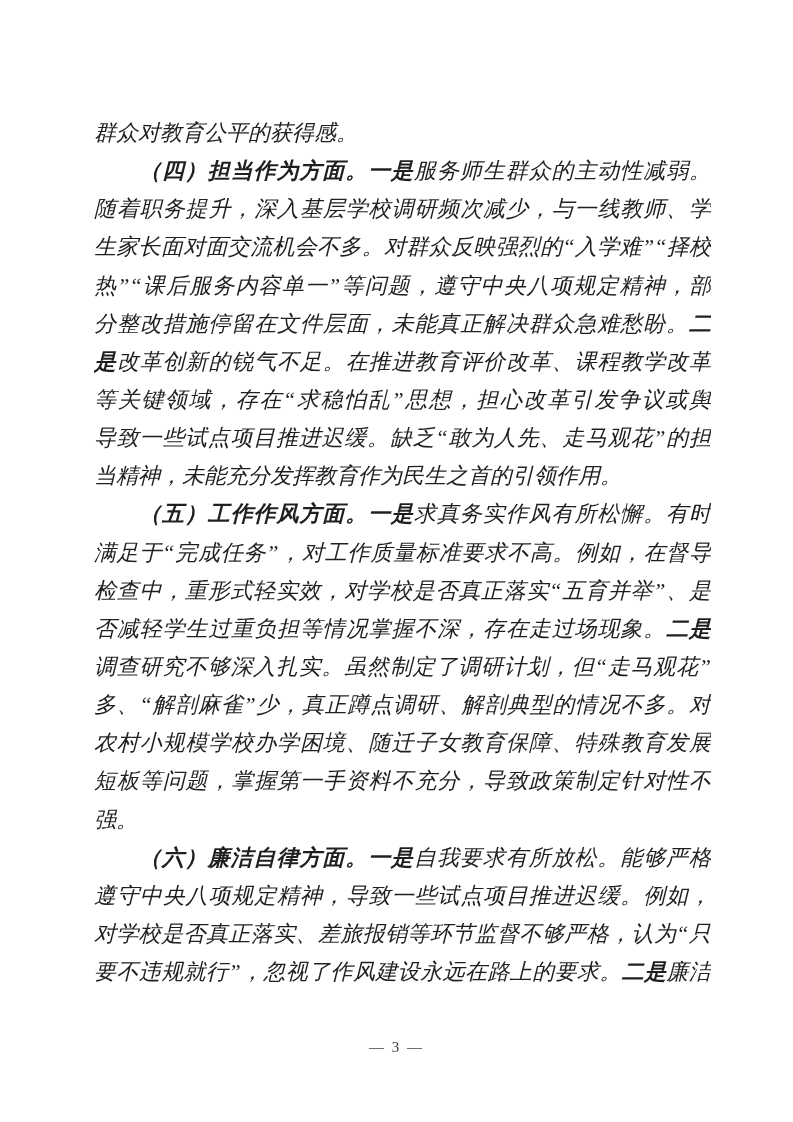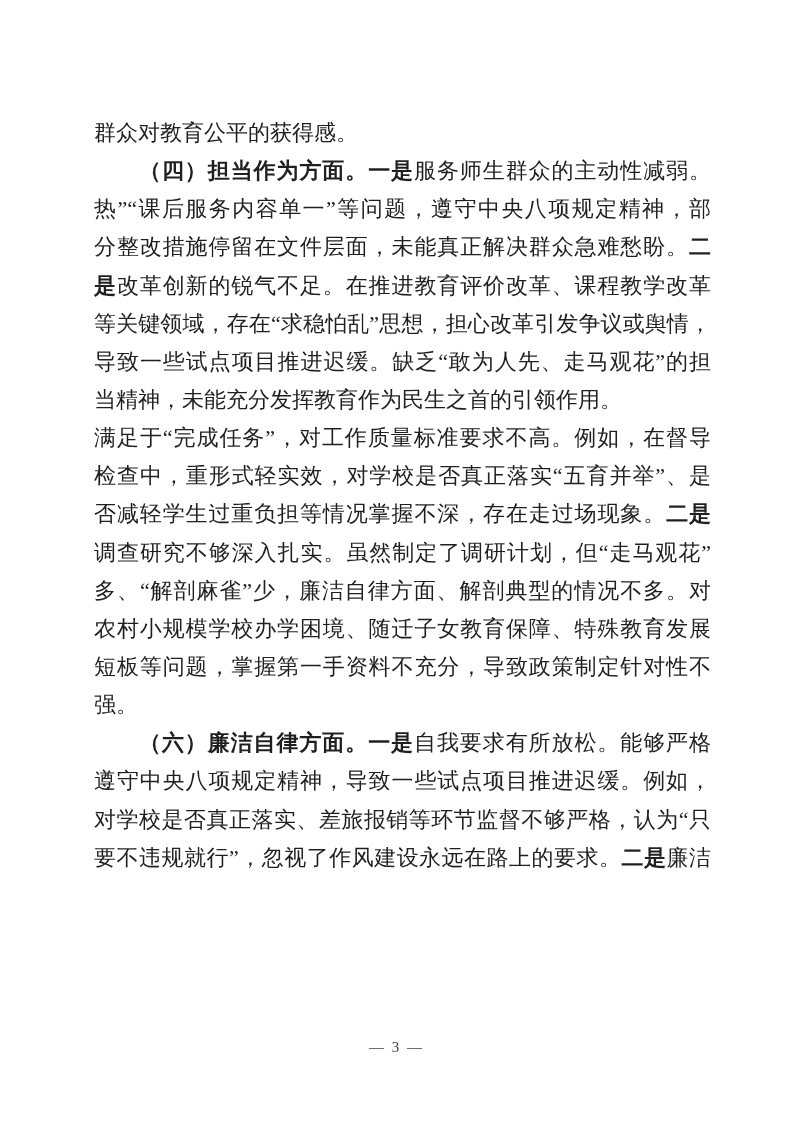--- a/index.html
+++ b/index.html
@@ -16,20 +16,21 @@
     left:94px;top:114px;width:617px;
     font-size:22px;
     line-height:38.15px;
   }
   .ln{
     text-align:justify;
     text-align-last:justify;
     text-justify:inter-character;
     height:38.15px;
     overflow:hidden;
+    font-style:italic;
   }
   .ln.ne{ 
     text-align-last:left;
   }
   .ln.ind{ 
     text-indent:45px;
   }
   .b{font-weight:700;}
   .pagenum{
     position:absolute;
@@ -43,32 +44,35 @@
 </style>
 </head>
 <body>
 
 <div class="page">
   <div class="doc">
 
     <div class="ln ne"><span>群众对教育公平的获得感。</span></div>
 
     <div class="ln ind"><span class="b">（四）担当作为方面。一是</span><span>服务师生群众的主动性减弱。</span></div>
+    <div class="ln"><span>随着职务提升，深入基层学校调研频次减少，与一线教师、学</span></div>
+    <div class="ln"><span>生家长面对面交流机会不多。对群众反映强烈的“入学难”“择校</span></div>
     <div class="ln"><span>热”“课后服务内容单一”等问题，遵守中央八项规定精神，部</span></div>
     <div class="ln"><span>分整改措施停留在文件层面，未能真正解决群众急难愁盼。</span><span class="b">二</span></div>
     <div class="ln"><span class="b">是</span><span>改革创新的锐气不足。在推进教育评价改革、课程教学改革</span></div>
     <div class="ln"><span>等关键领域，存在“求稳怕乱”思想，担心改革引发争议或舆情，</span></div>
     <div class="ln"><span>导致一些试点项目推进迟缓。缺乏“敢为人先、走马观花”的担</span></div>
     <div class="ln ne"><span>当精神，未能充分发挥教育作为民生之首的引领作用。</span></div>
 
+    <div class="ln ind"><span class="b">（五）工作作风方面。一是</span><span>求真务实作风有所松懈。有时</span></div>
     <div class="ln"><span>满足于“完成任务”，对工作质量标准要求不高。例如，在督导</span></div>
     <div class="ln"><span>检查中，重形式轻实效，对学校是否真正落实“五育并举”、是</span></div>
     <div class="ln"><span>否减轻学生过重负担等情况掌握不深，存在走过场现象。</span><span class="b">二是</span></div>
     <div class="ln"><span>调查研究不够深入扎实。虽然制定了调研计划，但“走马观花”</span></div>
-    <div class="ln"><span>多、“解剖麻雀”少，廉洁自律方面、解剖典型的情况不多。对</span></div>
+    <div class="ln"><span>多、“解剖麻雀”少，真正蹲点调研、解剖典型的情况不多。对</span></div>
     <div class="ln"><span>农村小规模学校办学困境、随迁子女教育保障、特殊教育发展</span></div>
     <div class="ln"><span>短板等问题，掌握第一手资料不充分，导致政策制定针对性不</span></div>
     <div class="ln ne"><span>强。</span></div>
 
     <div class="ln ind"><span class="b">（六）廉洁自律方面。一是</span><span>自我要求有所放松。能够严格</span></div>
     <div class="ln"><span>遵守中央八项规定精神，导致一些试点项目推进迟缓。例如，</span></div>
     <div class="ln"><span>对学校是否真正落实、差旅报销等环节监督不够严格，认为“只</span></div>
     <div class="ln"><span>要不违规就行”，忽视了作风建设永远在路上的要求。</span><span class="b">二是</span><span>廉洁</span></div>
 
   </div>

